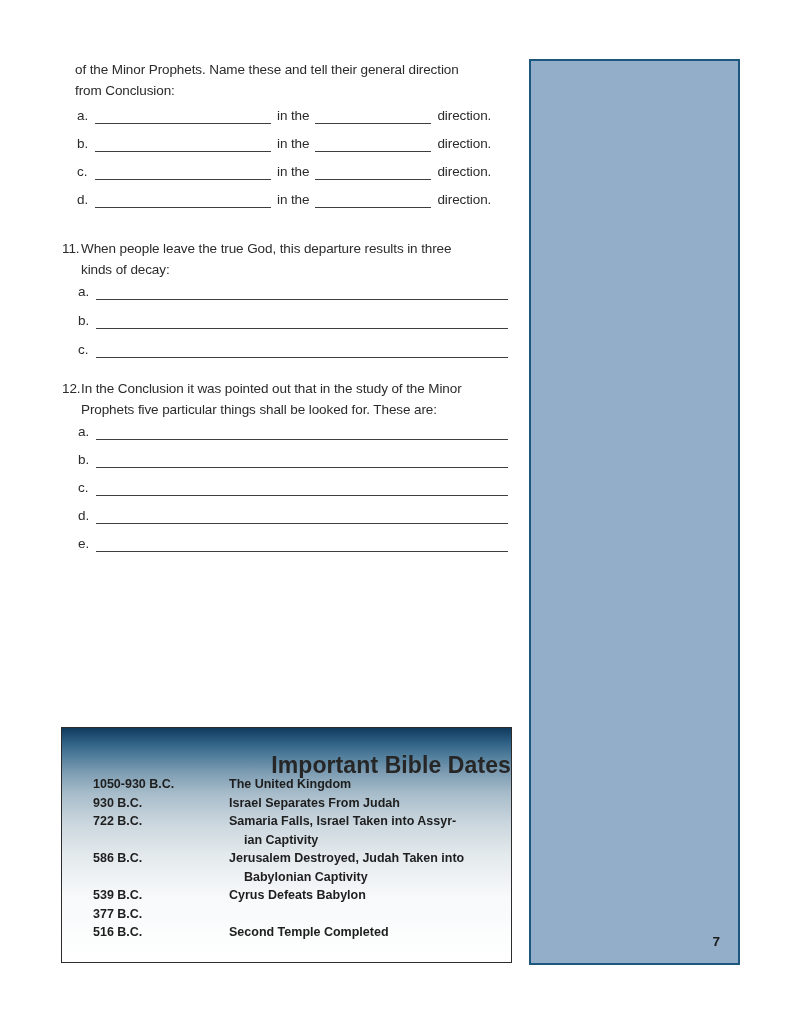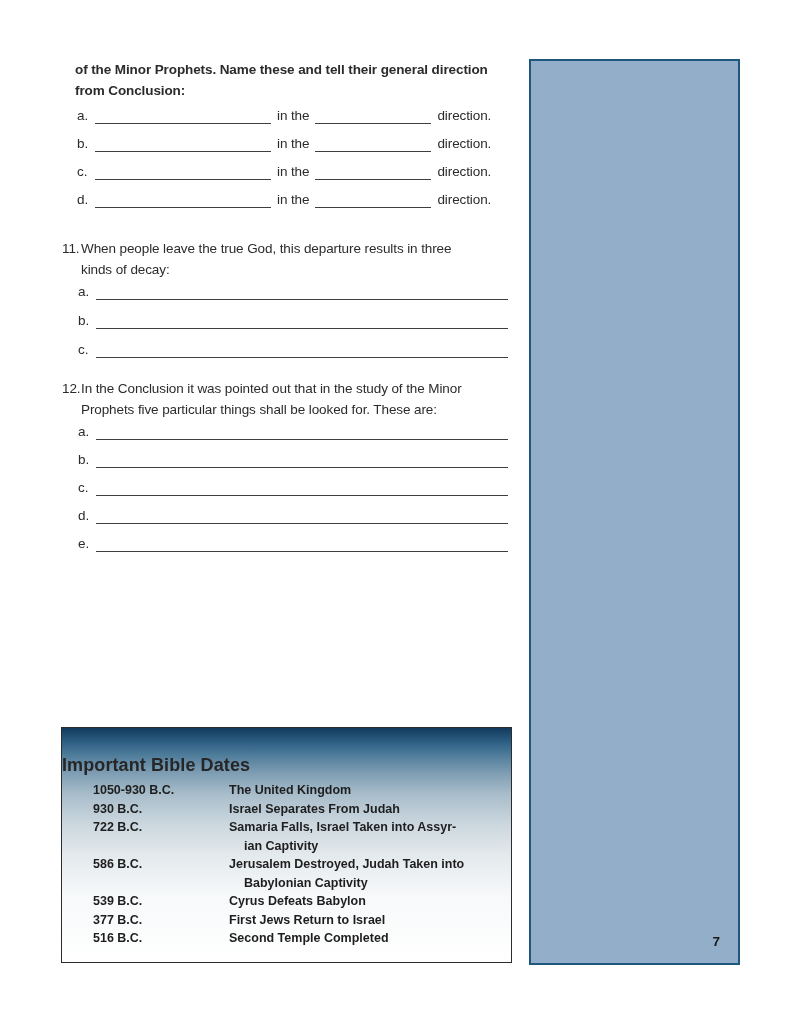--- a/index.html
+++ b/index.html
@@ -14,21 +14,21 @@
 
   
   .content {
     position:absolute;
     left:62px; top:59px;
     width:446px;
     font-size:13.5px;
     line-height:21px;
     letter-spacing:-0.1px;
   }
-  .intro { padding-left:13px;font-weight:bold; }
+  .intro { padding-left:13px; }
 
   
   .dir-row {
     display:flex;
     align-items:flex-end;
     height:17px;
     padding-left:15px;
     line-height:16px;
     white-space:nowrap;
   }
@@ -69,25 +69,25 @@
     left:61px; top:727px;
     width:451px; height:236px;
     border:1px solid #2c2c2c;
     background:linear-gradient(180deg,
       #113a5d 0%, #2d5f84 6%, #517e9c 12%, #7d9cb2 19%,
       #a7bcca 28%, #c9d5dd 40%, #e3e9ec 54%, #f7f9fa 72%, #ffffff 100%);
     padding-top:28px;
     color:#1e1e1e;
   }
   .dates-title {
-    text-align:left;
-    font-size:18px;
+    text-align:right;
+    font-size:23px;
     font-weight:bold;
     line-height:19px;
-    margin-bottom:6px;
+    margin-bottom:0;
     color:#262626;
     letter-spacing:0.1px;
   }
   .date-row {
     display:flex;
     padding-left:31px;
     padding-right:7px;
     font-size:12.5px;
     font-weight:bold;
     line-height:18.5px;
@@ -227,21 +227,20 @@
       <div>Jerusalem Destroyed, Judah Taken into</div>
       <div class="event-wrap">Babylonian Captivity</div>
     </span>
   </div>
   <div class="date-row">
     <span class="date-col">539 B.C.</span>
     <span class="event-col">Cyrus Defeats Babylon</span>
   </div>
   <div class="date-row">
     <span class="date-col">377 B.C.</span>
-    <span class="event-col">First Jews Return to Israel</span>
   </div>
   <div class="date-row">
     <span class="date-col">516 B.C.</span>
     <span class="event-col">Second Temple Completed</span>
   </div>
 </div>
 
 <div class="sidebar">
   <span class="page-number">7</span>
 </div>

